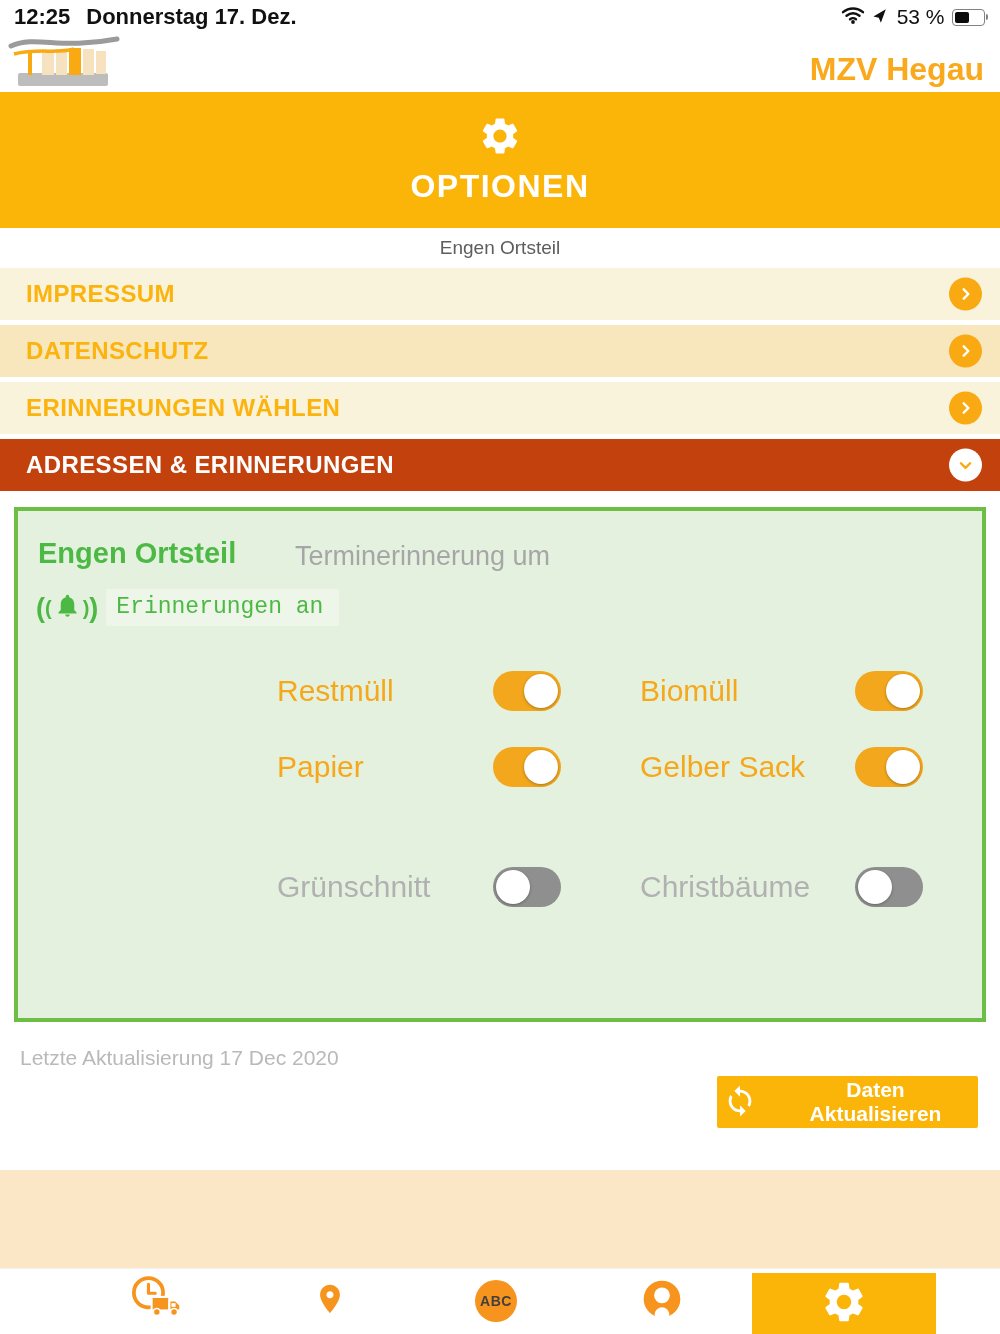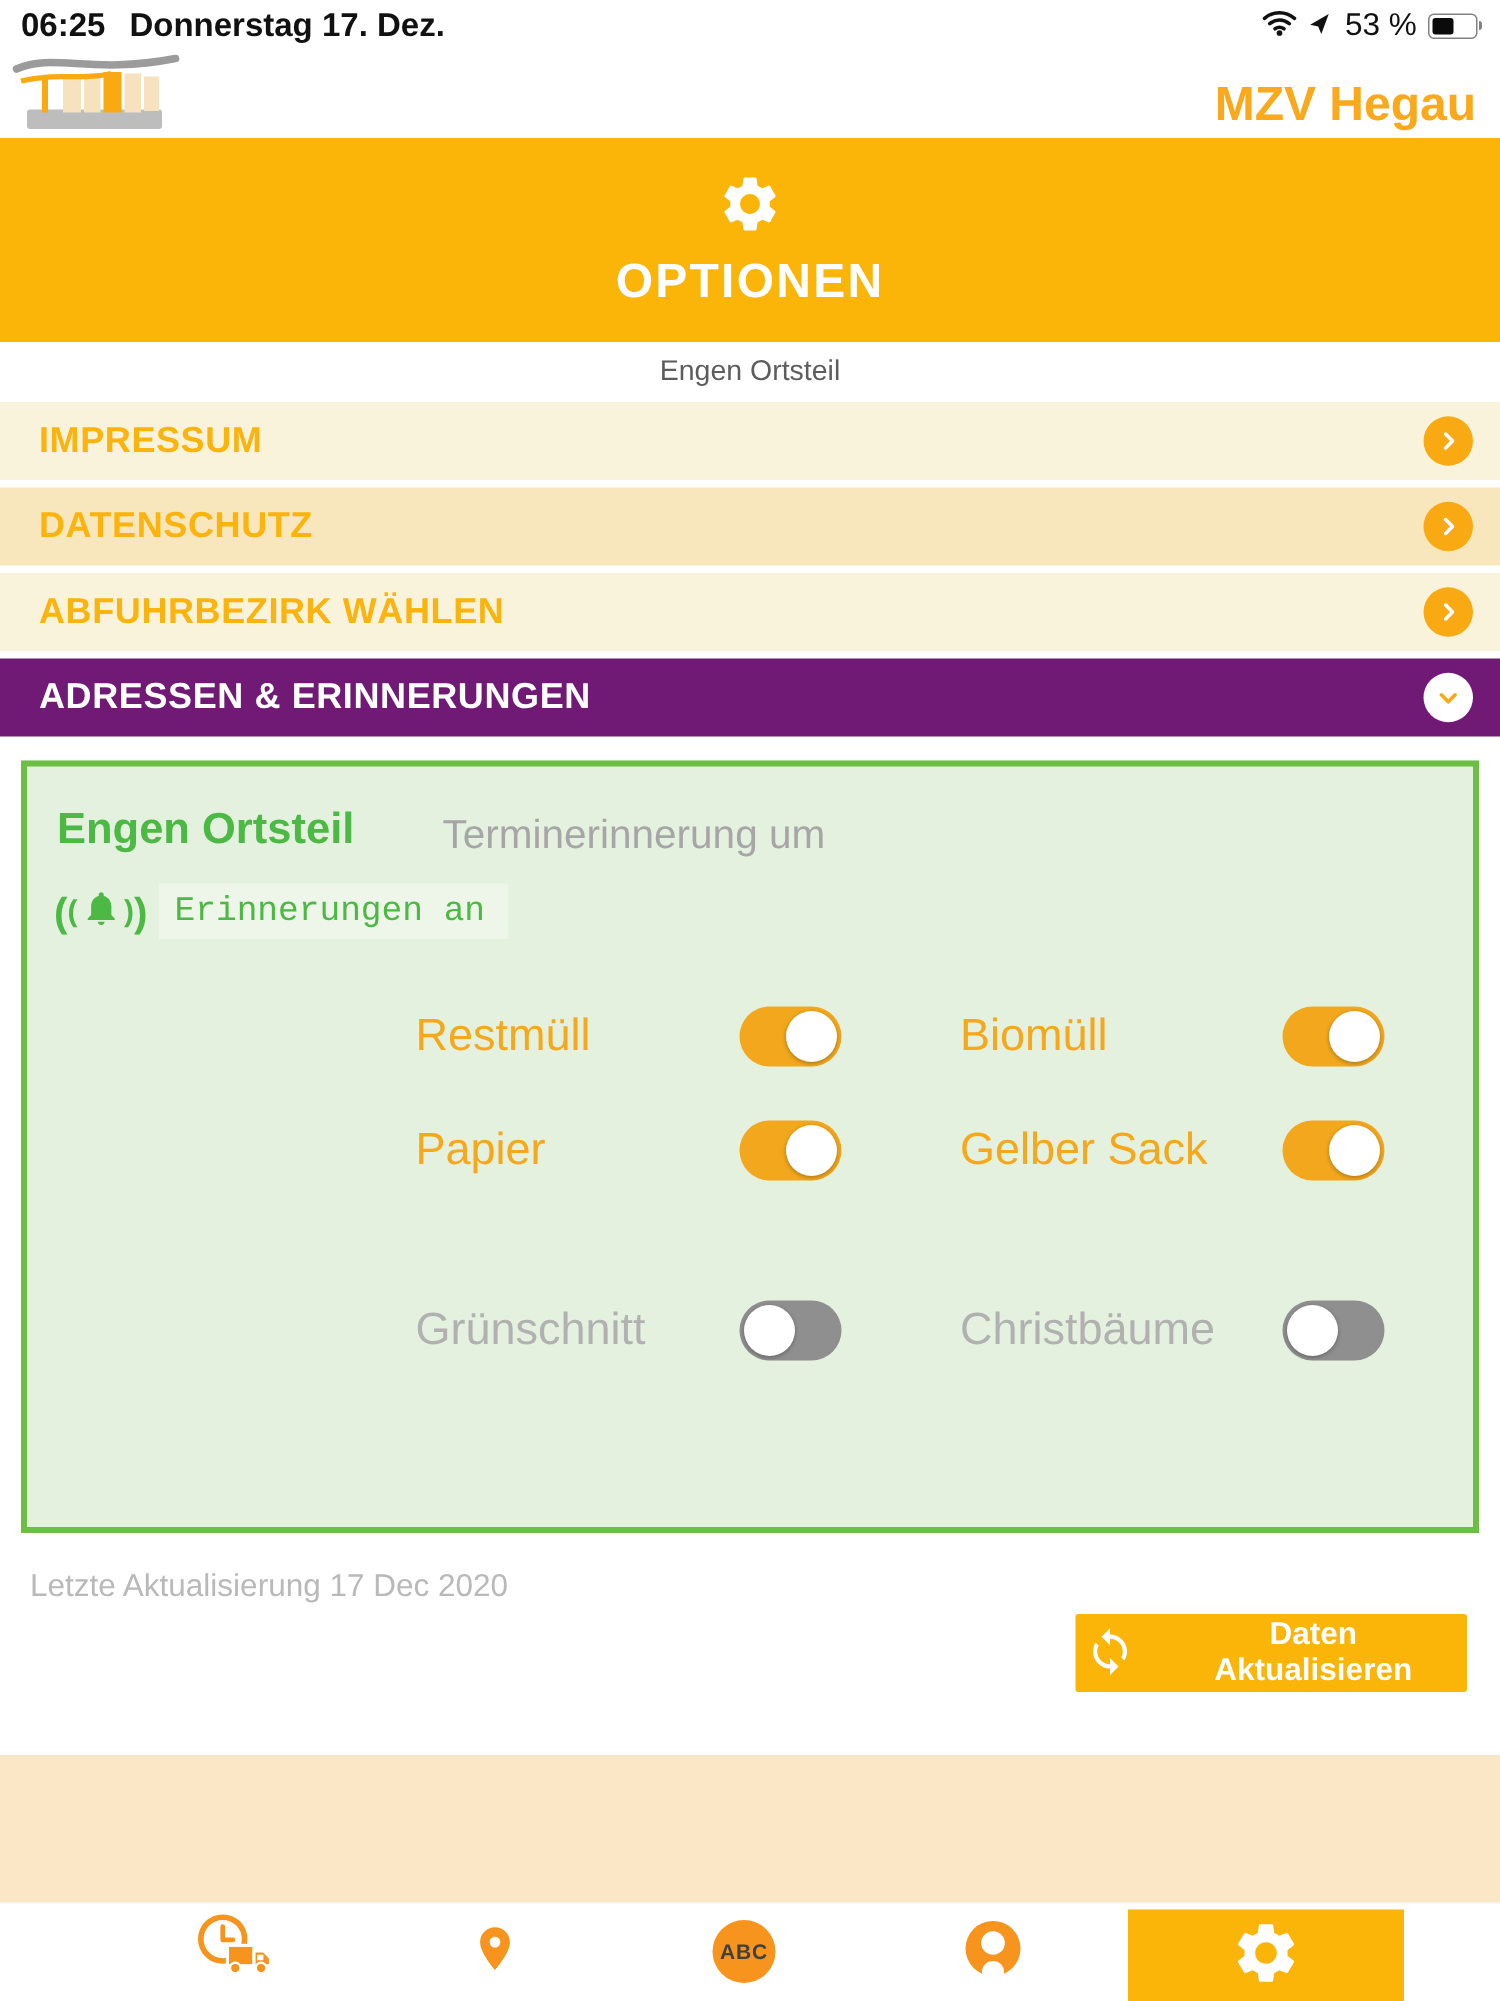--- a/index.html
+++ b/index.html
@@ -28,21 +28,21 @@
   .banner .title { margin-top:6px; font-size:32px; font-weight:bold; color:#fff; letter-spacing:1.5px; }
   
   .subtitle { position:absolute; top:228px; left:0; width:100%; height:40px; line-height:40px;
     text-align:center; font-size:19px; color:#5d5d5d; background:#fff; }
   
   .menu { position:absolute; top:268px; left:0; width:100%; }
   .m-row { position:relative; height:52px; margin-bottom:5px; line-height:52px;
     padding-left:26px; font-size:24px; font-weight:bold; color:#FBB30E; letter-spacing:0.4px; cursor:pointer; }
   .m-row.cream-a { background:#FAF3DC; }
   .m-row.cream-b { background:#F8E6BC; }
-  .m-row.active  { background:#701a75; color:#ffffff; }
+  .m-row.active  { background:#c2410c; color:#ffffff; }
   .chev-circle { position:absolute; right:18px; top:50%; transform:translateY(-50%);
     width:33px; height:33px; border-radius:50%; background:#F9A912; display:flex; align-items:center; justify-content:center; }
   .m-row.active .chev-circle { background:#ffffff; }
   
   .panel { position:absolute; top:507px; left:14px; width:972px; height:515px;
     border:4px solid #6CBE45; background:#E5F1DF; box-sizing:border-box; }
   .district { position:absolute; left:20px; top:26px; font-size:29px; font-weight:bold; color:#4CB944; }
   .reminder-label { position:absolute; left:277px; top:30px; font-size:27px; color:#A6A6A6;text-align:center; }
   .pill { position:absolute; left:575px; top:22px; width:319px; height:44px; border-radius:22px;
     background:#FBB408; display:flex; align-items:center; justify-content:center; cursor:pointer; }
@@ -87,21 +87,21 @@
   .abc-circle { width:42px; height:42px; border-radius:50%; background:#F7941E; display:flex;
     align-items:center; justify-content:center; color:#404040; font-size:14px; font-weight:bold; letter-spacing:0.5px; }
 </style>
 </head>
 <body>
 
 <div class="screen">
 
   <div class="status-bar">
     <div class="sb-left">
-      <span>06:25</span>
+      <span>12:25</span>
       <span>Donnerstag 17. Dez.</span>
     </div>
     <div class="sb-right">
       <span>
         <svg width="24" height="18" viewBox="0 0 24 18">
           <path d="M2 6.2 C 8 1.2, 16 1.2, 22 6.2" fill="none" stroke="#111" stroke-width="2.4" stroke-linecap="round"></path>
           <path d="M5.5 9.8 C 9.5 6.6, 14.5 6.6, 18.5 9.8" fill="none" stroke="#111" stroke-width="2.4" stroke-linecap="round"></path>
           <path d="M9 13.2 C 11 11.8, 13 11.8, 15 13.2" fill="none" stroke="#111" stroke-width="2.4" stroke-linecap="round"></path>
           <circle cx="12" cy="16" r="1.9" fill="#111"></circle>
         </svg>
@@ -160,21 +160,21 @@
     </div>
     <div class="m-row cream-b">
       <span>DATENSCHUTZ</span>
       <span class="chev-circle">
         <svg width="17" height="17" viewBox="0 0 24 24">
             <path d="M9.5 5.5 L16 12 L9.5 18.5" fill="none" stroke="#fff" stroke-width="3.4" stroke-linecap="round" stroke-linejoin="round"></path>
           </svg>
       </span>
     </div>
     <div class="m-row cream-a">
-      <span>ABFUHRBEZIRK WÄHLEN</span>
+      <span>ERINNERUNGEN WÄHLEN</span>
       <span class="chev-circle">
         <svg width="17" height="17" viewBox="0 0 24 24">
             <path d="M9.5 5.5 L16 12 L9.5 18.5" fill="none" stroke="#fff" stroke-width="3.4" stroke-linecap="round" stroke-linejoin="round"></path>
           </svg>
       </span>
     </div>
     <div class="m-row active">
       <span>ADRESSEN &amp; ERINNERUNGEN</span>
       <span class="chev-circle">
         <svg width="17" height="17" viewBox="0 0 24 24">

